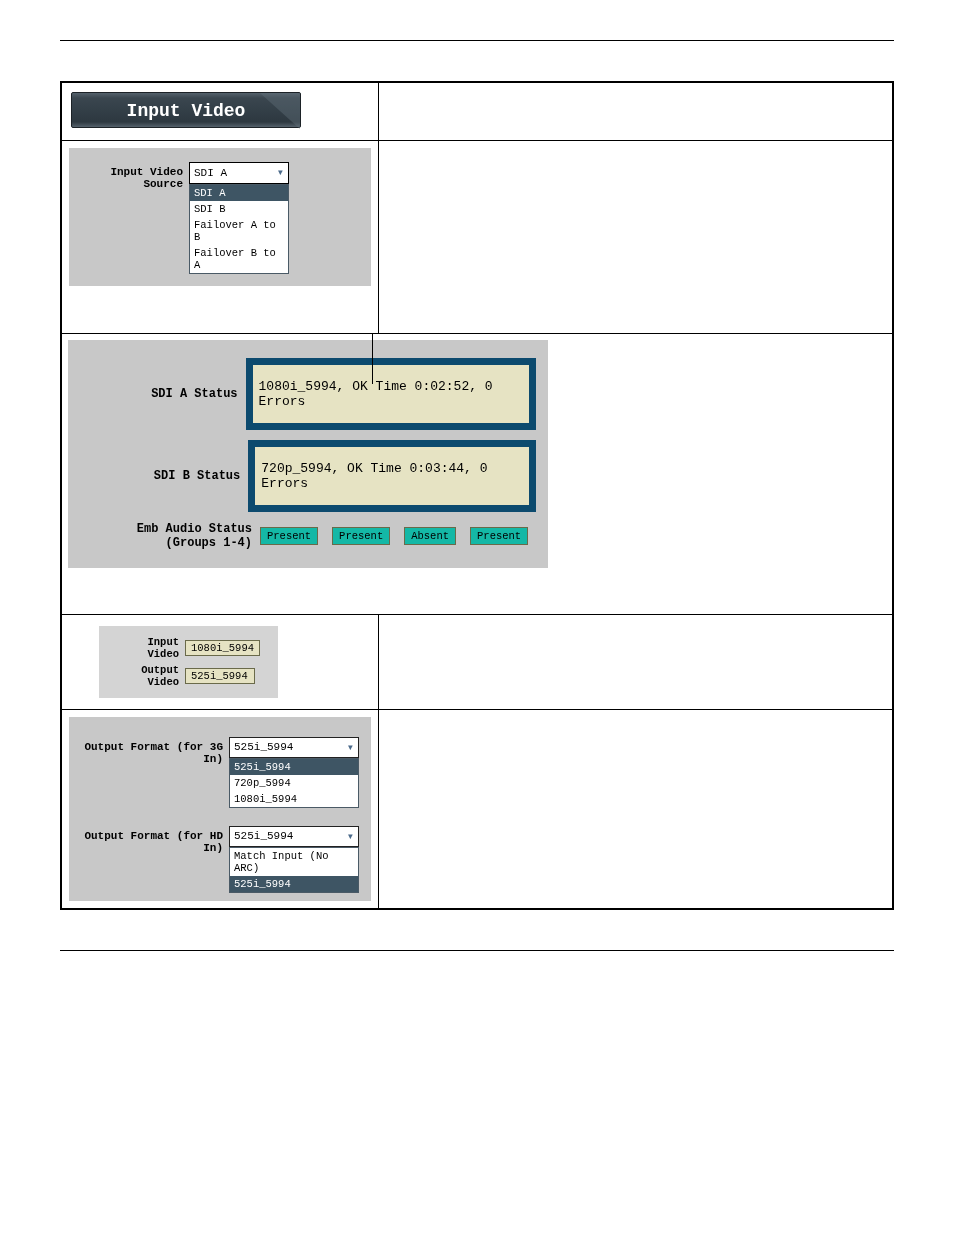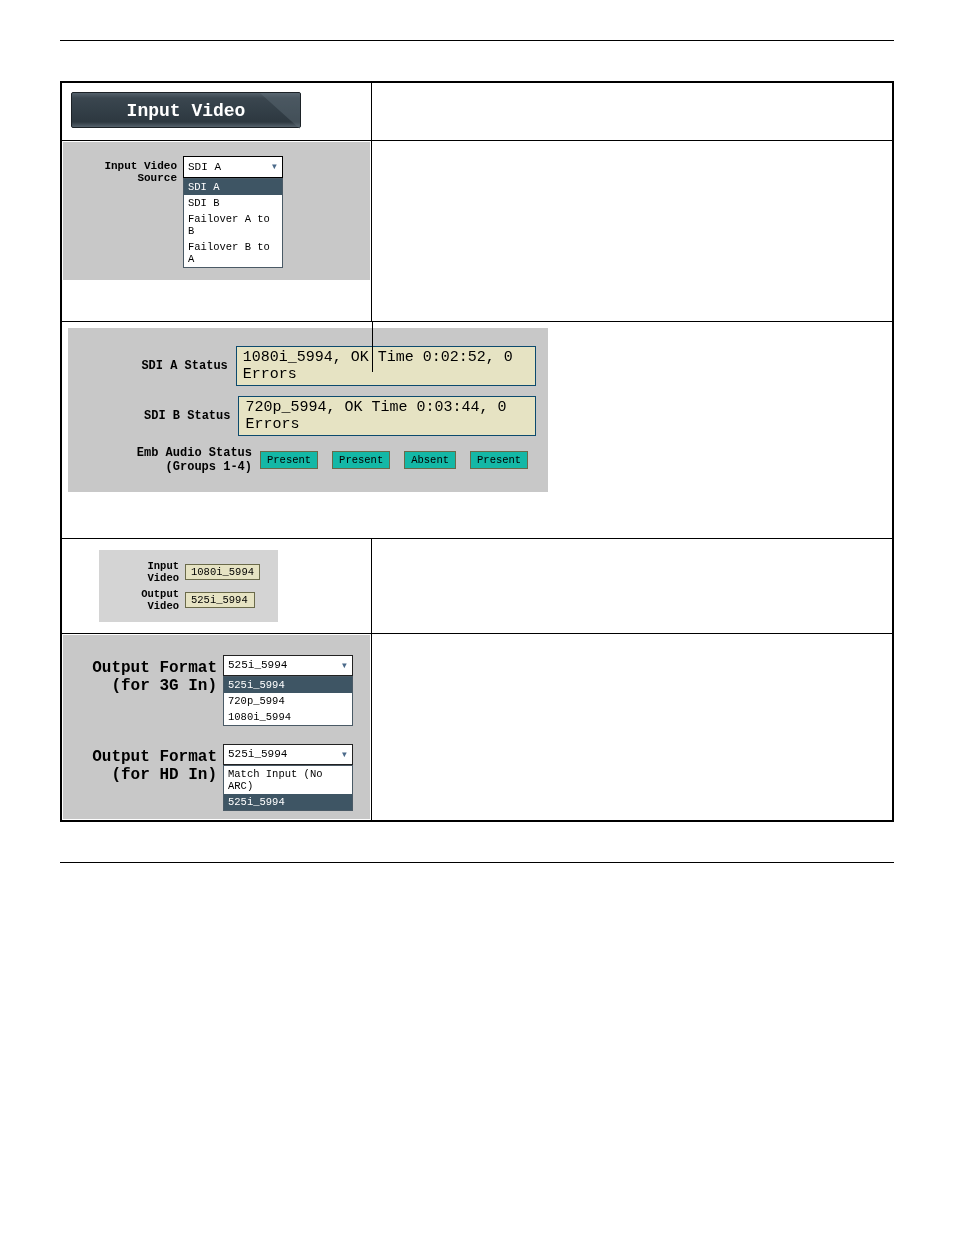--- a/index.html
+++ b/index.html
@@ -55,20 +55,21 @@
     position: absolute;
     right: 0; top: 0;
     width: 0; height: 0;
     border-top: 36px solid rgba(100,115,125,0.4);
     border-left: 40px solid transparent;
   }
   
   .grey-block {
     background: #c8c8c8;
     padding: 14px 12px 14px 12px;
+    margin: 6px;
   }
   .form-row {
     display: flex;
     align-items: flex-start;
     margin-bottom: 6px;
   }
   .form-label {
     flex: 0 0 auto;
     font-weight: bold;
     font-size: 11px;
@@ -118,23 +119,23 @@
   }
   .status-label {
     width: 180px;
     text-align: right;
     font-weight: bold;
     font-size: 12px;
     padding-right: 8px;
   }
   .status-field {
     background: #e6e3c3;
-    border: 1px solid #0c4a6e;
-    padding: 2px 6px;
-    font-size: 15px;
+    border: 7px solid #0c4a6e;
+    padding: 14px 6px;
+    font-size: 13px;
     min-width: 190px;
   }
   .status-small {
     background: #14b8a6;
     border: 1px solid #6a6a4a;
     padding: 2px 6px;
     font-size: 10.5px;
     min-width: 50px;
     margin-right: 14px;
   }
@@ -158,21 +159,21 @@
     border: 1px solid #6a6a4a;
     padding: 1px 5px;
     font-size: 10.5px;
     min-width: 70px;
   }
   
   .of-row { display: flex; align-items: flex-start; margin-bottom: 18px; }
   .of-label {
     width: 148px;
     font-weight: bold;
-    font-size: 16px;
+    font-size: 11px;
     text-align: right;
     padding-right: 6px;
     padding-top: 4px;
   }
   .of-col { display: flex; flex-direction: column; }
   .of-select {
     border: 1px solid #222;
     background: #fff;
     width: 130px;
     height: 21px;

